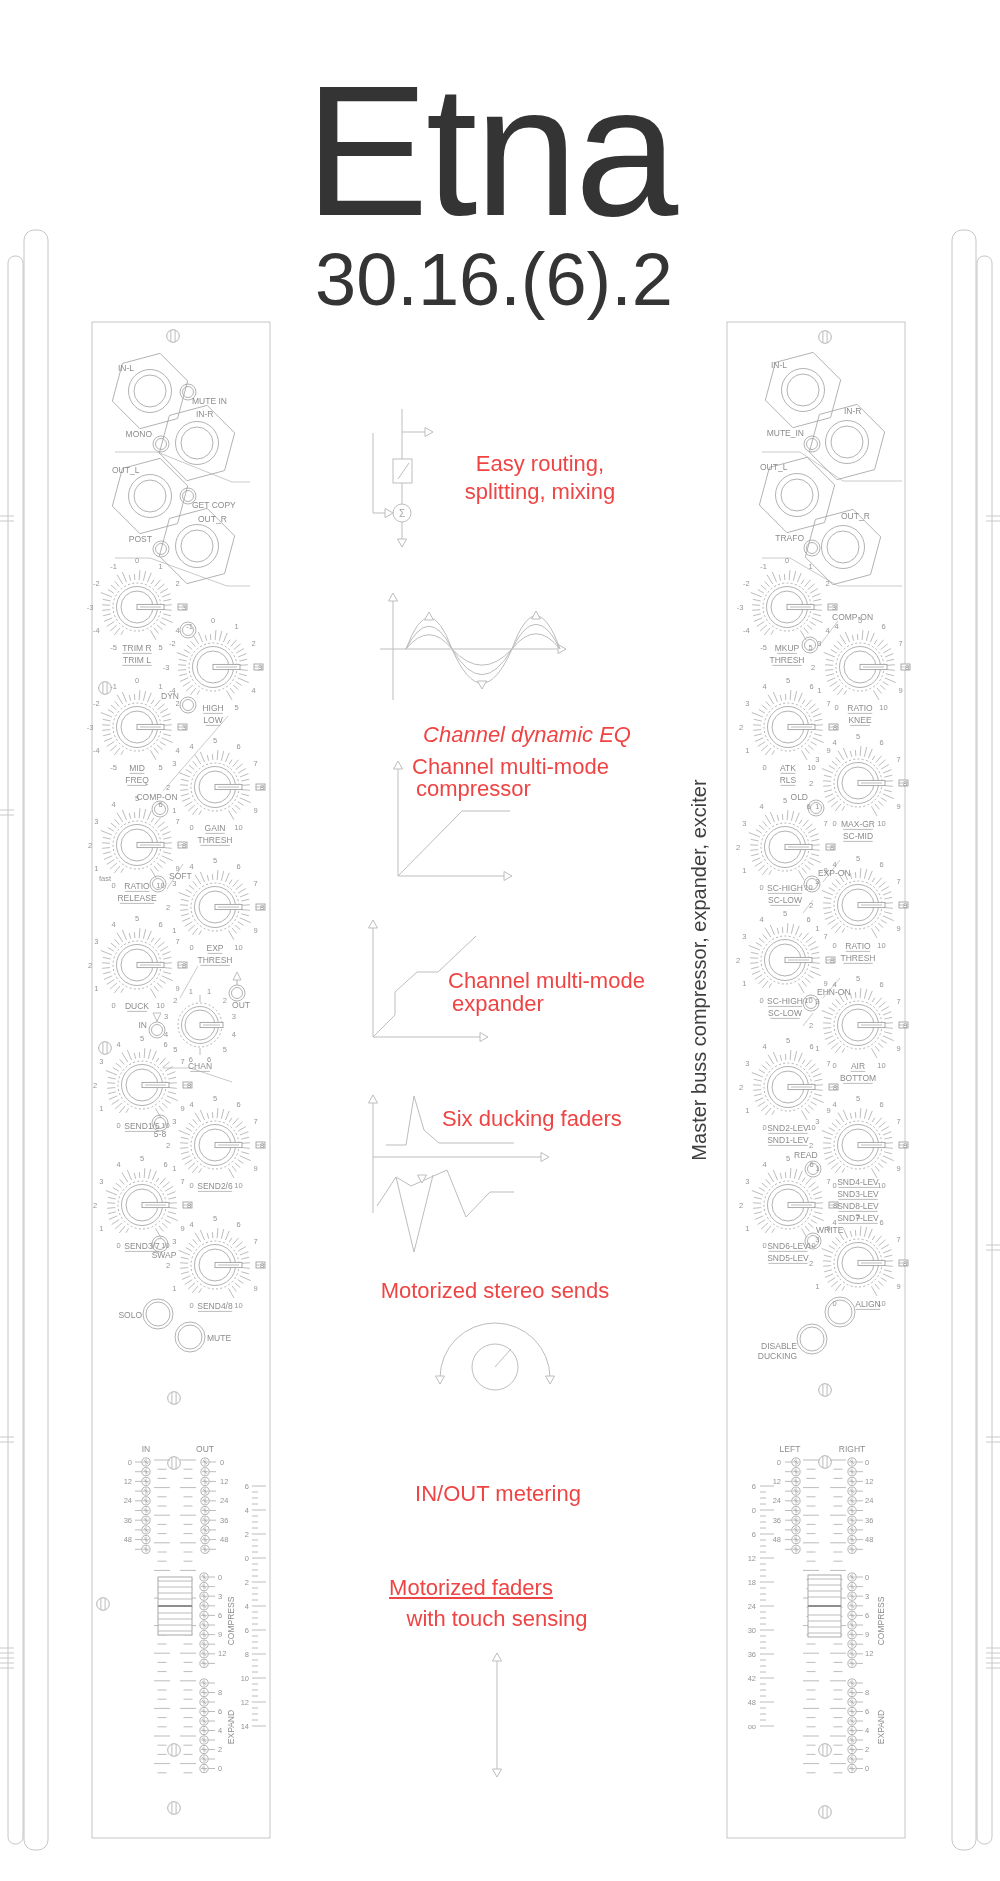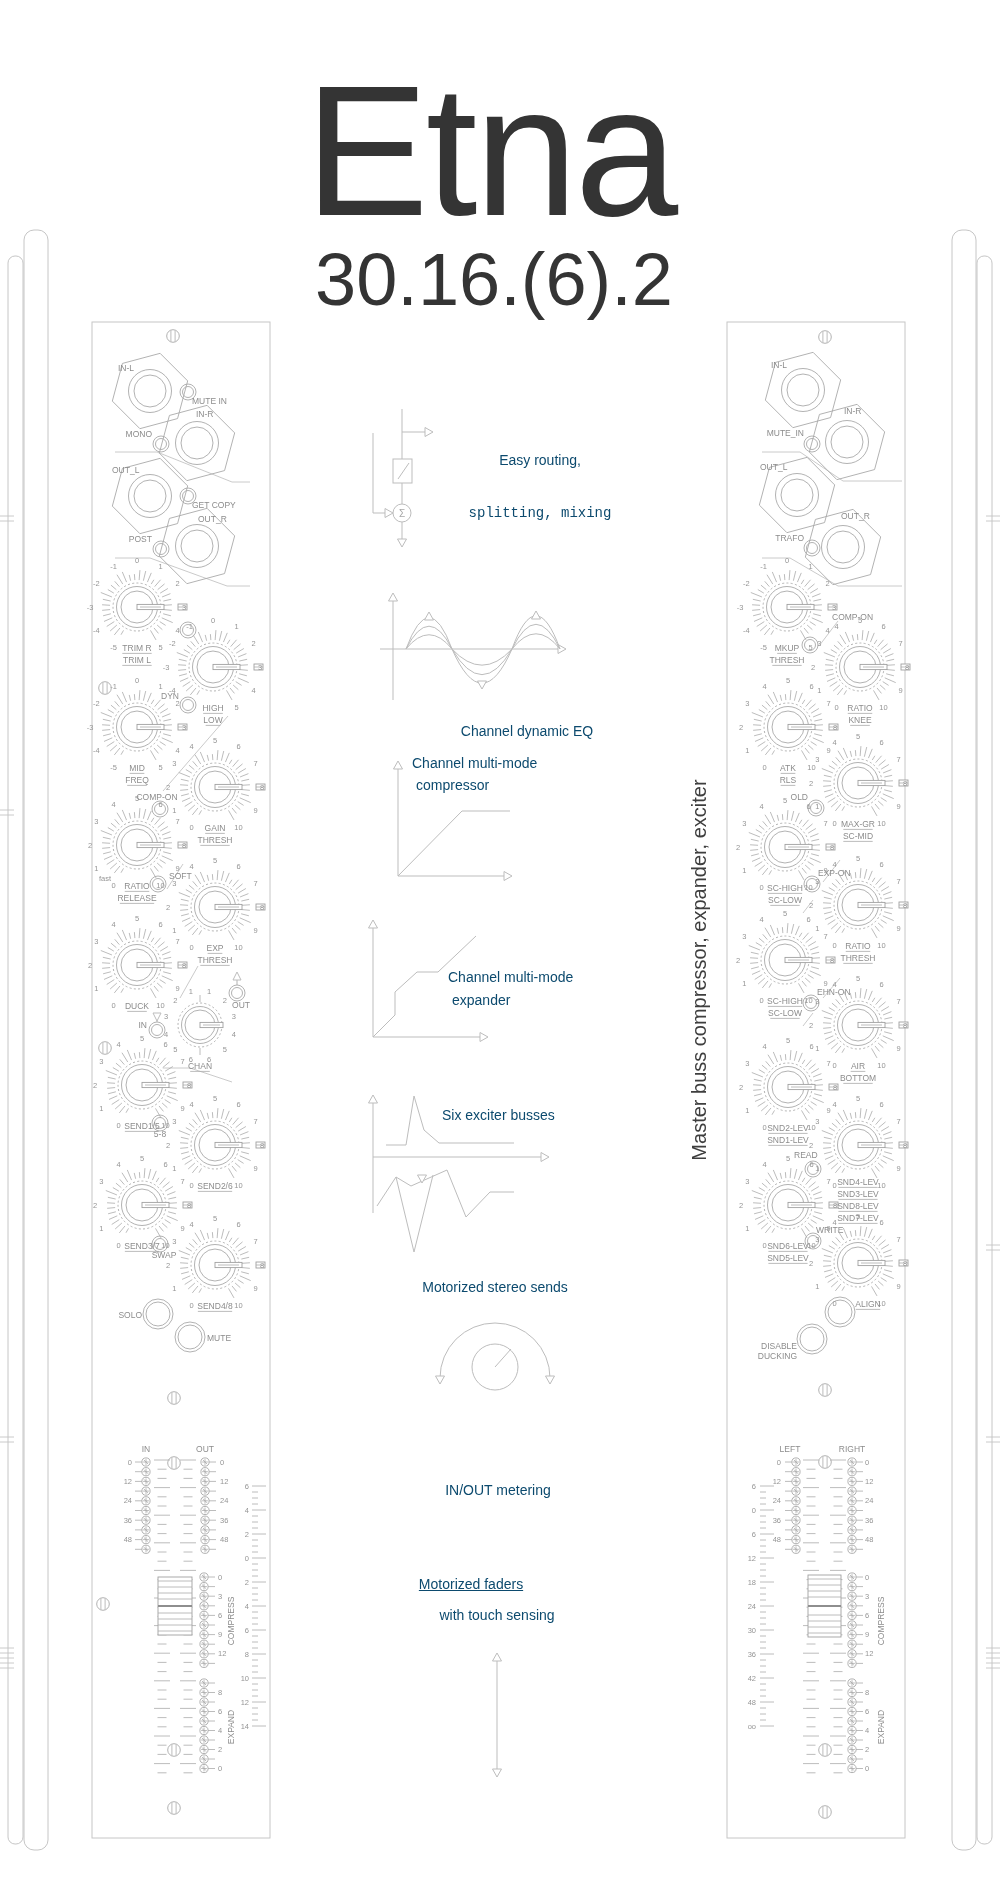--- a/index.html
+++ b/index.html
@@ -1,46 +1,46 @@
 <!DOCTYPE html>
 <html><head>
 <meta charset="utf-8">
 <style>
   html,body{margin:0;padding:0;background:#fff;}
   body{width:1000px;height:1881px;position:relative;font-family:"Liberation Sans",sans-serif;overflow:hidden;}
   .title{position:absolute;top:58px;left:-10px;width:1000px;text-align:center;font-size:186px;line-height:1;color:#343434;letter-spacing:-3px;}
   .subtitle{position:absolute;top:243px;left:-6px;width:1000px;text-align:center;font-size:74px;line-height:1;color:#343434;}
-  .feat{position:absolute;font-size:14px;color:#0c4a6e;white-space:nowrap;line-height:1;}
+  .feat{position:absolute;font-size:22px;color:#ef4444;white-space:nowrap;line-height:1;}
   .feat.c{transform:translateX(-50%);}
   svg{position:absolute;left:0;top:0;}
   .panel{fill:none;stroke:#c6c6c6;stroke-width:1;}
   .thin{fill:none;stroke:#c4c4c4;stroke-width:0.9;}
   .ink{fill:none;stroke:#a9a9a9;stroke-width:0.9;}
   .tick{stroke:#ababab;stroke-width:0.8;}
   .lbl{font-size:8.5px;fill:#8c8c8c;}
   .num{font-size:7.5px;fill:#959595;}
   .dia{fill:none;stroke:#bdbdbd;stroke-width:1;}
   .dial{fill:#fff;stroke:#bdbdbd;stroke-width:1;}
   .whitebox{fill:#fff;stroke:#a0a0a0;stroke-width:0.9;}
   .vcap{font-size:8.5px;fill:#8c8c8c;}
 </style>
 </head>
 <body>
 
 <div class="title">Etna</div>
 <div class="subtitle">30.16.(6).2</div>
 
 <div class="feat c" style="left:540px;top:453px;">Easy routing,</div>
-<div class="feat c" style="left:540px;top:506px;font-family:Liberation Mono, monospace;">splitting, mixing</div>
-<div class="feat c" style="left:527px;top:724px;">Channel dynamic EQ</div>
+<div class="feat c" style="left:540px;top:481px;">splitting, mixing</div>
+<div class="feat c" style="left:527px;top:724px;font-style:italic;">Channel dynamic EQ</div>
 <div class="feat" style="left:412px;top:756px;">Channel multi-mode</div>
 <div class="feat" style="left:416px;top:778px;text-align:right;">compressor</div>
 <div class="feat" style="left:448px;top:970px;">Channel multi-mode</div>
 <div class="feat" style="left:452px;top:993px;">expander</div>
-<div class="feat" style="left:442px;top:1108px;">Six exciter busses</div>
+<div class="feat" style="left:442px;top:1108px;">Six ducking faders</div>
 <div class="feat c" style="left:495px;top:1280px;text-align:center;">Motorized stereo sends</div>
 <div class="feat c" style="left:498px;top:1483px;text-align:center;">IN/OUT metering</div>
 <div class="feat c" style="left:471px;top:1577px;text-decoration:underline;">Motorized faders</div>
 <div class="feat c" style="left:497px;top:1608px;text-align:right;">with touch sensing</div>
 
 <svg id="panel-svg" width="1000" height="1881" viewBox="0 0 1000 1881">
     <g>
       <rect x="24" y="230" width="24" height="1620" rx="10" class="panel"></rect>
       <rect x="8" y="256" width="15" height="1588" rx="7" class="panel"></rect>
       <line x1="0" y1="516" x2="14" y2="516" class="thin"></line>

